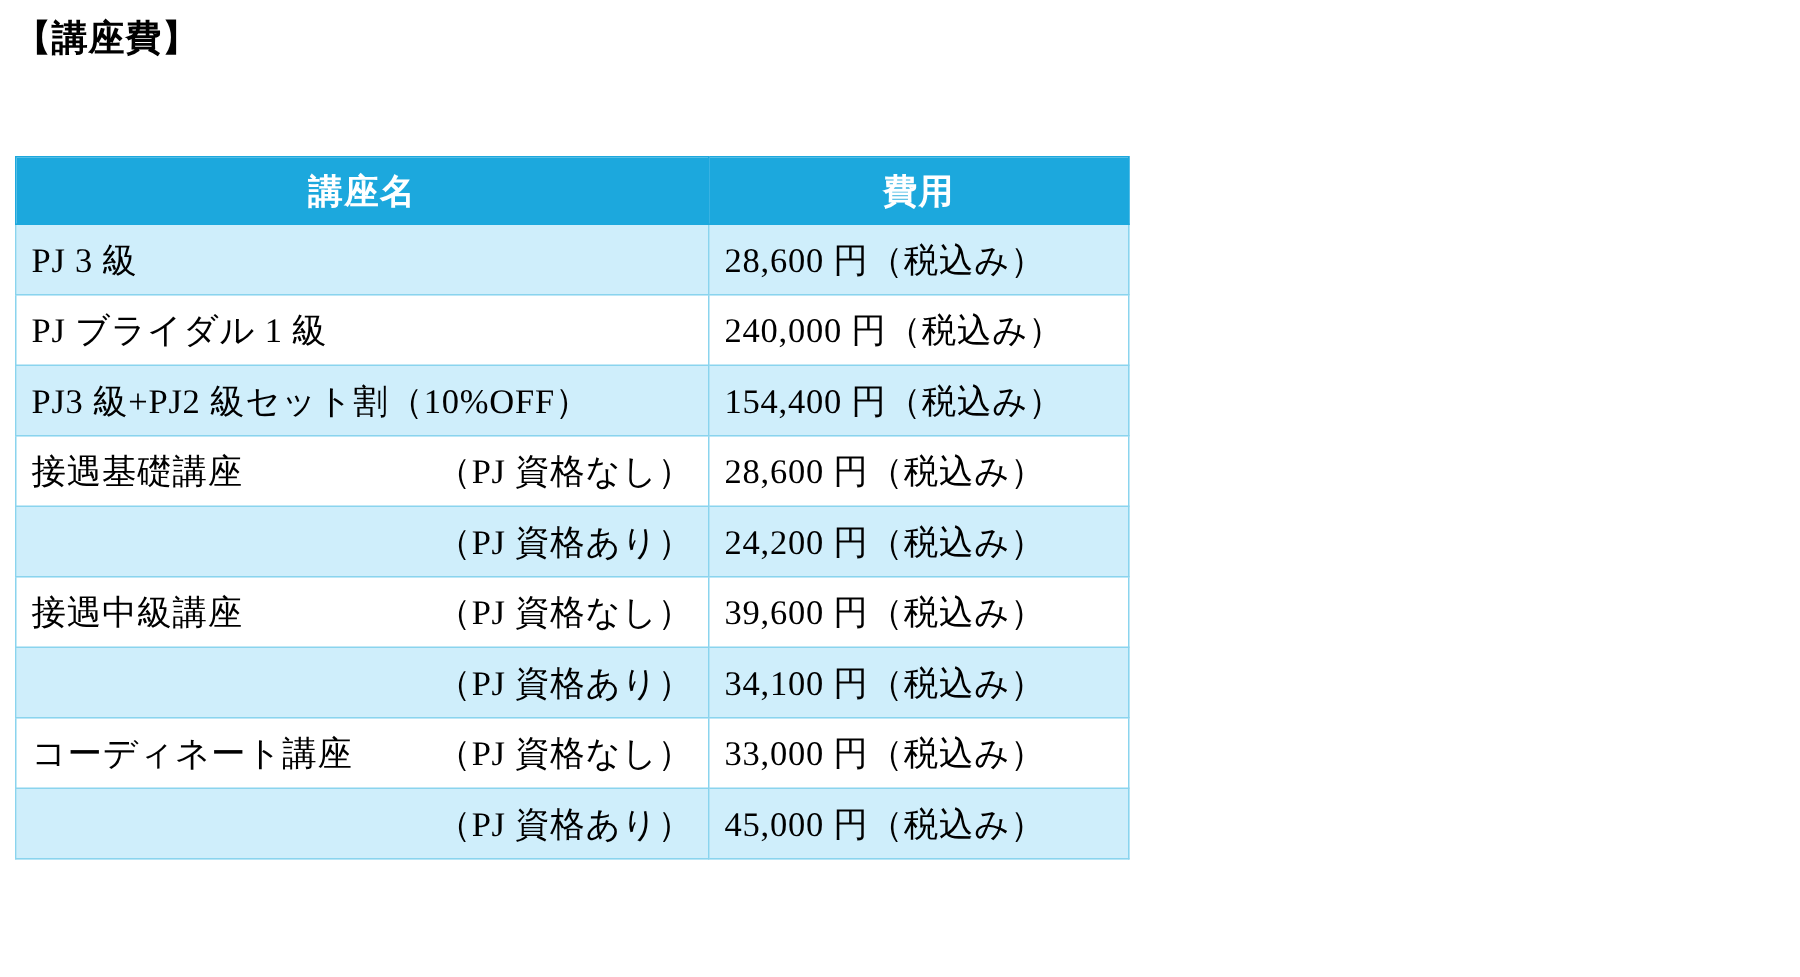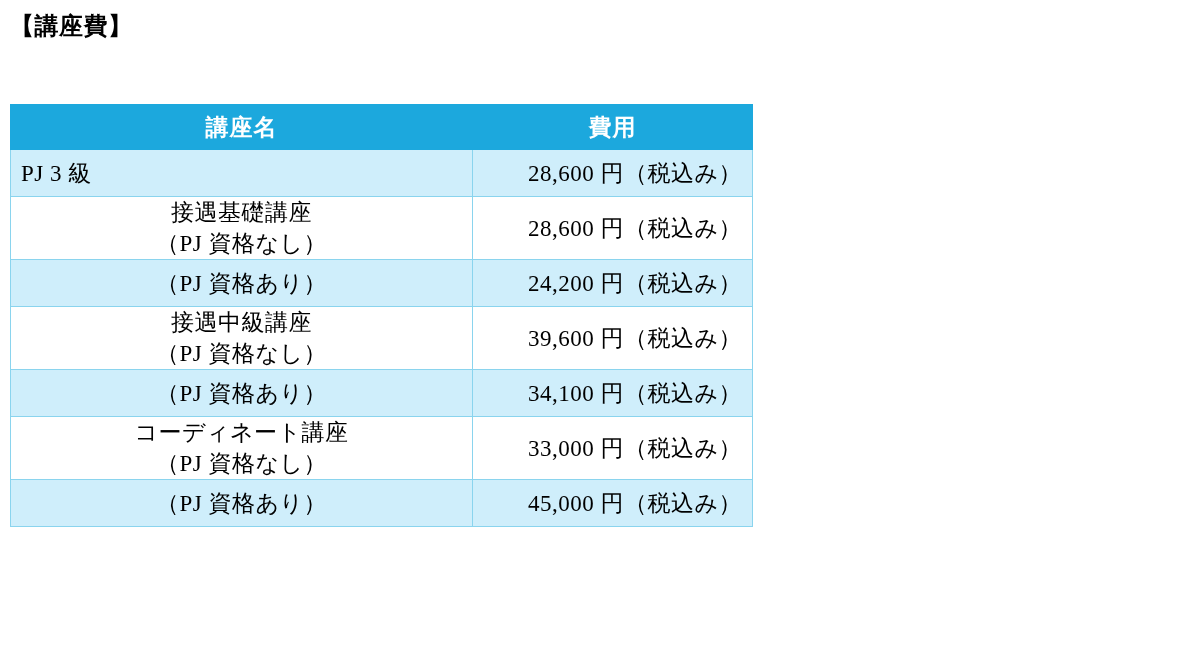--- a/index.html
+++ b/index.html
@@ -65,29 +65,28 @@
     background: #ffffff;
   }
   .fee-table tr.band-tint td {
     background: #cfeefb;
   }
   td.cell-name {
     text-align: left;
     letter-spacing: 0.5px;
   }
   td.cell-fee {
-    text-align: right;
+    text-align: left;
     letter-spacing: 0.5px;
   }
   .name-flex {
     display: flex;
     justify-content: space-between;
     align-items: center;
     width: 100%;
-    flex-direction: column;
   }
   .name-flex .seg-main { text-align: left; }
   .name-flex .seg-sub  { text-align: right; }
 </style>
 </head>
 <body>
 
 <div class="page">
 
   <div class="page-title">【講座費】</div>
@@ -101,20 +100,28 @@
       <tr>
         <th>講座名</th>
         <th>費用</th>
       </tr>
     </thead>
     <tbody id="table-body">
 
     <tr class="band-tint">
           <td class="cell-name"><span>PJ 3 級</span></td>
           <td class="cell-fee">28,600 円（税込み）</td>
+        </tr>
+        <tr class="band-light">
+          <td class="cell-name"><span>PJ ブライダル 1 級</span></td>
+          <td class="cell-fee">240,000 円（税込み）</td>
+        </tr>
+        <tr class="band-tint">
+          <td class="cell-name"><span>PJ3 級+PJ2 級セット割（10%OFF）</span></td>
+          <td class="cell-fee">154,400 円（税込み）</td>
         </tr>
         <tr class="band-light">
           <td class="cell-name">
             <div class="name-flex">
               <span class="seg-main">接遇基礎講座</span>
               <span class="seg-sub">（PJ 資格なし）</span>
             </div>
           </td>
           <td class="cell-fee">28,600 円（税込み）</td>
         </tr>

